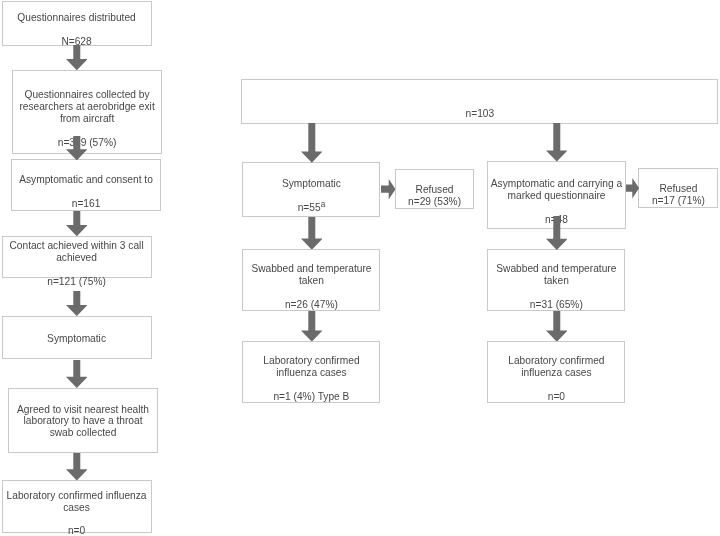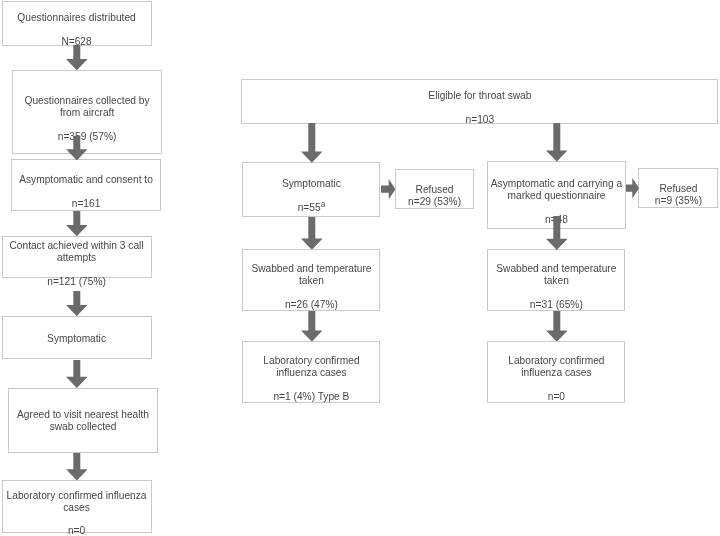--- a/index.html
+++ b/index.html
@@ -18,52 +18,53 @@
 <body>
 
 <div id="canvas">
   <div class="node" style="left:1.5px;top:1px;width:150.1px;height:44.5px">
     <div class="ln">Questionnaires distributed</div>
     <div class="ln"></div>
     <div class="ln">N=628</div>
   </div>
   <div class="node" style="left:12px;top:69.7px;width:150.1px;height:84px">
     <div class="ln">Questionnaires collected by</div>
+    <div class="ln">researchers at aerobridge exit</div>
     <div class="ln">from aircraft</div>
     <div class="ln"></div>
     <div class="ln">n=359 (57%)</div>
   </div>
   <div class="node" style="left:11px;top:159.2px;width:150.1px;height:52.3px">
     <div class="ln">Asymptomatic and consent to</div>
     <div class="ln"></div>
     <div class="ln">n=161</div>
   </div>
   <div class="node" style="left:1.5px;top:235.7px;width:150.1px;height:42px">
     <div class="ln">Contact achieved within 3 call</div>
-    <div class="ln">attempts</div>
+    <div class="ln">achieved</div>
     <div class="ln"></div>
     <div class="ln">n=121 (75%)</div>
   </div>
   <div class="node" style="left:1.5px;top:315.7px;width:150.1px;height:43.8px">
     <div class="ln">Symptomatic</div>
     <div class="ln"></div>
   </div>
   <div class="node" style="left:8px;top:387.5px;width:150.1px;height:65.8px">
     <div class="ln">Agreed to visit nearest health</div>
+    <div class="ln">laboratory to have a throat</div>
     <div class="ln">swab collected</div>
     <div class="ln"></div>
   </div>
   <div class="node" style="left:1.5px;top:479.7px;width:150.1px;height:53.6px">
     <div class="ln">Laboratory confirmed influenza</div>
     <div class="ln">cases</div>
     <div class="ln"></div>
     <div class="ln">n=0</div>
   </div>
   <div class="node" style="left:241.4px;top:78.7px;width:477px;height:45px">
-    <div class="ln">Eligible for throat swab</div>
     <div class="ln"></div>
     <div class="ln">n=103</div>
   </div>
   <div class="node" style="left:242.4px;top:161.7px;width:138.1px;height:54.9px">
     <div class="ln">Symptomatic</div>
     <div class="ln"></div>
     <div class="ln"><span>n=55</span><sup>a</sup></div>
   </div>
   <div class="node" style="left:394.75px;top:168.5px;width:79.65px;height:40.4px">
     <div class="ln">Refused</div>
@@ -82,21 +83,21 @@
     <div class="ln">n=1 (4%) Type B</div>
   </div>
   <div class="node" style="left:487.4px;top:160.8px;width:138.2px;height:68px">
     <div class="ln">Asymptomatic and carrying a</div>
     <div class="ln">marked questionnaire</div>
     <div class="ln"></div>
     <div class="ln">n=48</div>
   </div>
   <div class="node" style="left:638.4px;top:167.7px;width:80.1px;height:40.6px">
     <div class="ln">Refused</div>
-    <div class="ln">n=9 (35%)</div>
+    <div class="ln">n=17 (71%)</div>
   </div>
   <div class="node" style="left:487.4px;top:248.8px;width:137.9px;height:62.1px">
     <div class="ln">Swabbed and temperature</div>
     <div class="ln">taken</div>
     <div class="ln"></div>
     <div class="ln">n=31 (65%)</div>
   </div>
   <div class="node" style="left:487.4px;top:340.6px;width:138px;height:62.2px">
     <div class="ln">Laboratory confirmed</div>
     <div class="ln">influenza cases</div>

